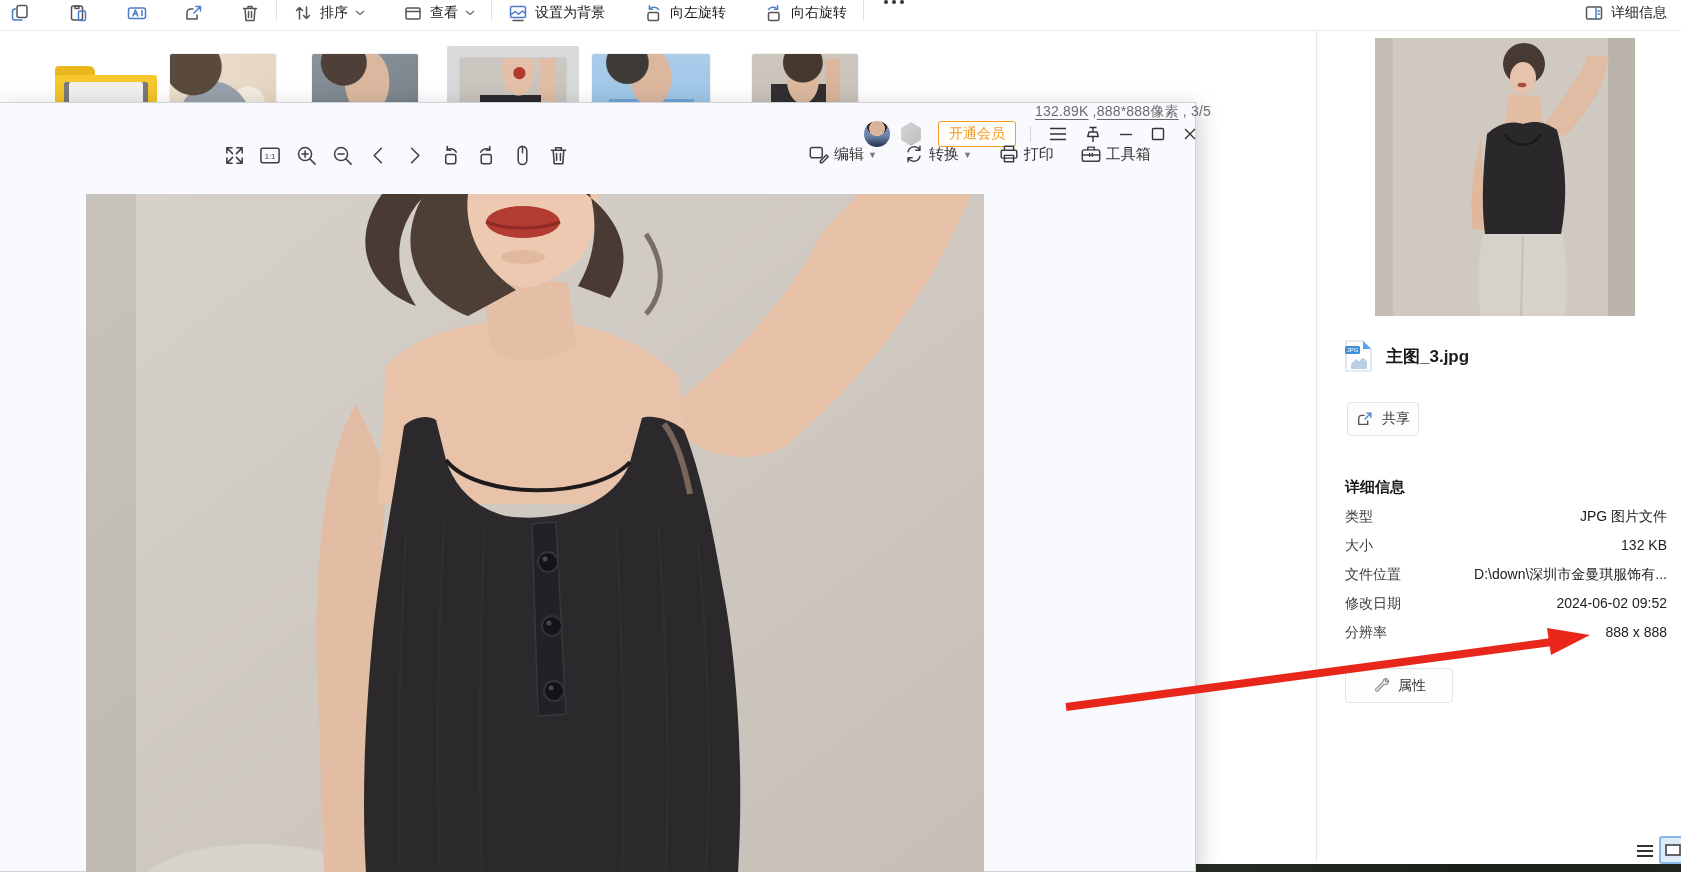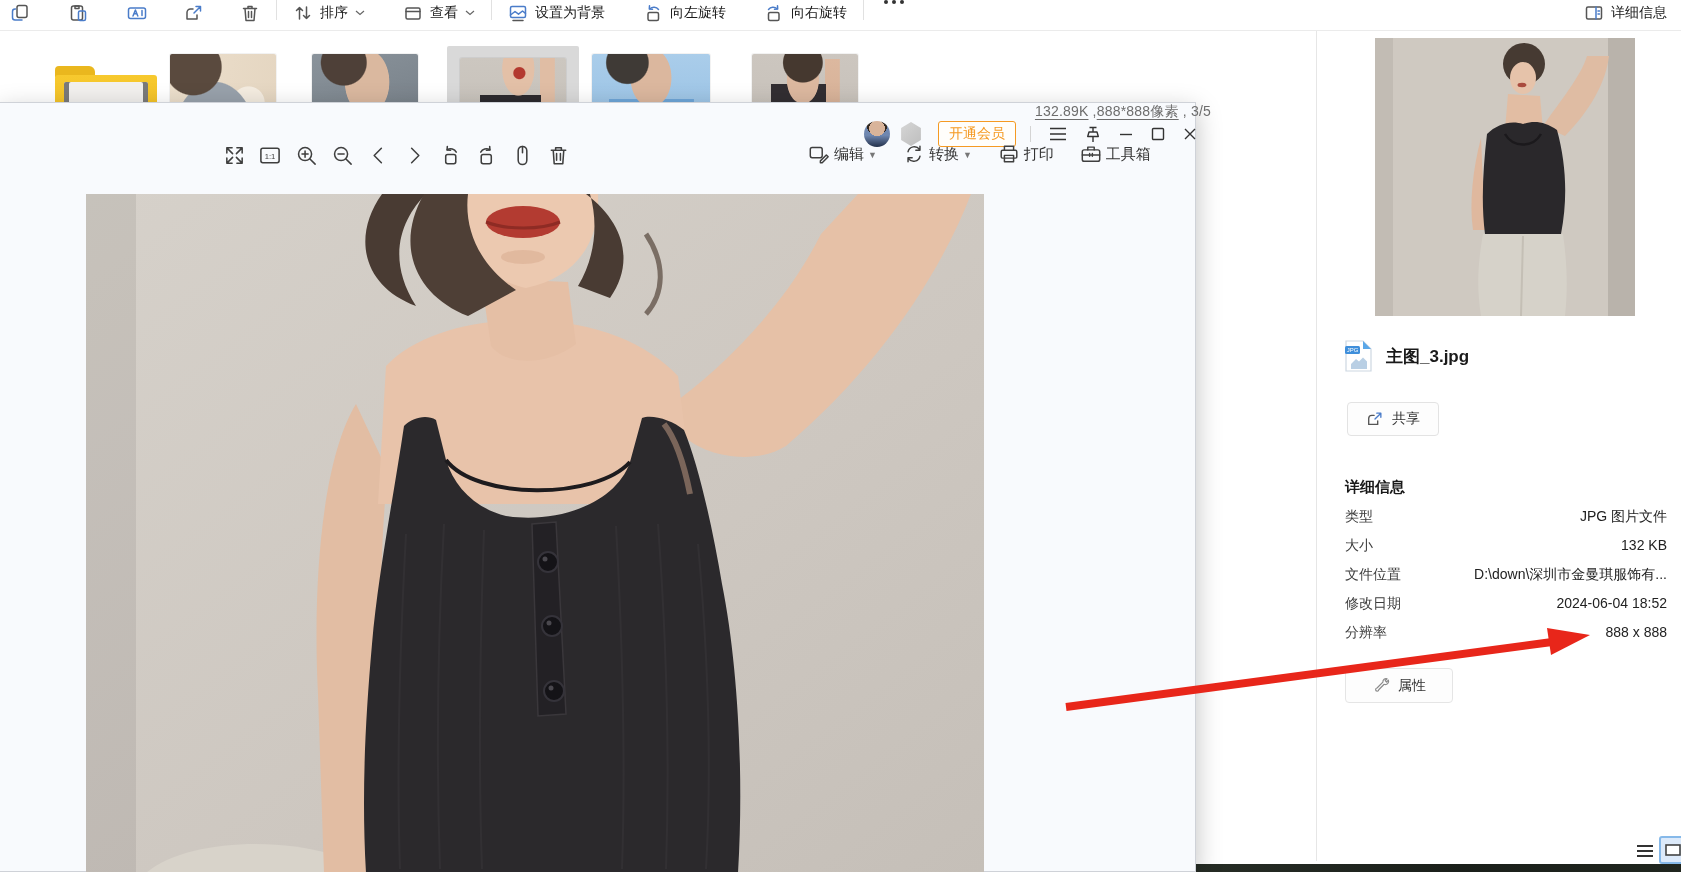--- a/index.html
+++ b/index.html
@@ -61,21 +61,21 @@
   .vt-group{display:flex;align-items:center;gap:4px;cursor:pointer;}
   .caret{font-size:9px;color:#777;transform:translateY(1px);}
 
   .photo{position:absolute;left:86px;top:91px;width:898px;height:679px;background:#cdc7c0;overflow:hidden;}
 
   
   .panel-border{position:absolute;left:1316px;top:31px;width:1px;height:830px;background:#e6e6e6;}
   .preview{position:absolute;left:1375px;top:38px;width:260px;height:278px;background:#cfc9c1;overflow:hidden;}
   .file-row{position:absolute;left:1345px;top:340px;display:flex;align-items:center;gap:14px;}
   .file-name{font-size:17px;font-weight:bold;color:#1a1a1a;}
-  .share-btn{position:absolute;left:1347px;top:402px;height:32px;padding:0 18px;display:flex;align-items:center;gap:8px;
+  .share-btn{position:absolute;left:1347px;top:402px;height:32px;padding:0 8px;display:flex;align-items:center;gap:8px;
     background:#fdfdfd;border:1px solid #e3e3e3;border-radius:4px;font-size:14px;color:#333;cursor:pointer;}
   .d-title{position:absolute;left:1345px;top:478px;font-size:15px;font-weight:bold;color:#1a1a1a;}
   .d-row{position:absolute;left:1345px;width:322px;height:20px;font-size:14px;color:#3c3c3c;}
   .d-row .val{position:absolute;right:0;top:0;color:#222;text-align:right;}
   .prop-btn{position:absolute;left:1345px;top:668px;height:33px;padding:0 26px;display:flex;align-items:center;gap:8px;
     background:#fdfdfd;border:1px solid #e5e5e5;border-radius:4px;font-size:14px;color:#333;cursor:pointer;}
 
   
   .taskbar{position:absolute;left:1196px;top:864px;width:485px;height:8px;
     background:linear-gradient(90deg,#272d26,#1a1f1a 55%,#20261f);z-index:4;}
@@ -476,21 +476,21 @@
 <div class="d-row" style="top:537px">
   <span class="lab">大小</span>
   <span class="val">132 KB</span>
 </div>
 <div class="d-row" style="top:566px">
   <span class="lab">文件位置</span>
   <span class="val">D:\down\深圳市金曼琪服饰有...</span>
 </div>
 <div class="d-row" style="top:595px">
   <span class="lab">修改日期</span>
-  <span class="val">2024-06-04 18:52</span>
+  <span class="val">2024-06-02 09:52</span>
 </div>
 <div class="d-row" style="top:624px">
   <span class="lab">分辨率</span>
   <span class="val">888 x 888</span>
 </div>
 
 <div class="prop-btn">
   <svg width="18" height="18" viewBox="0 0 24 24">
     <path d="M14.5 6.8a4.3 4.3 0 0 1 5.6-4.4L17.6 4.9l1.8 1.8 2.5-2.5a4.3 4.3 0 0 1-5.7 5.5L9 17a2.1 2.1 0 1 1-2.3-2.3l7.8-7.9z" fill="none" stroke="#8a8a8a" stroke-width="1.6" stroke-linejoin="round"></path>
   </svg>

